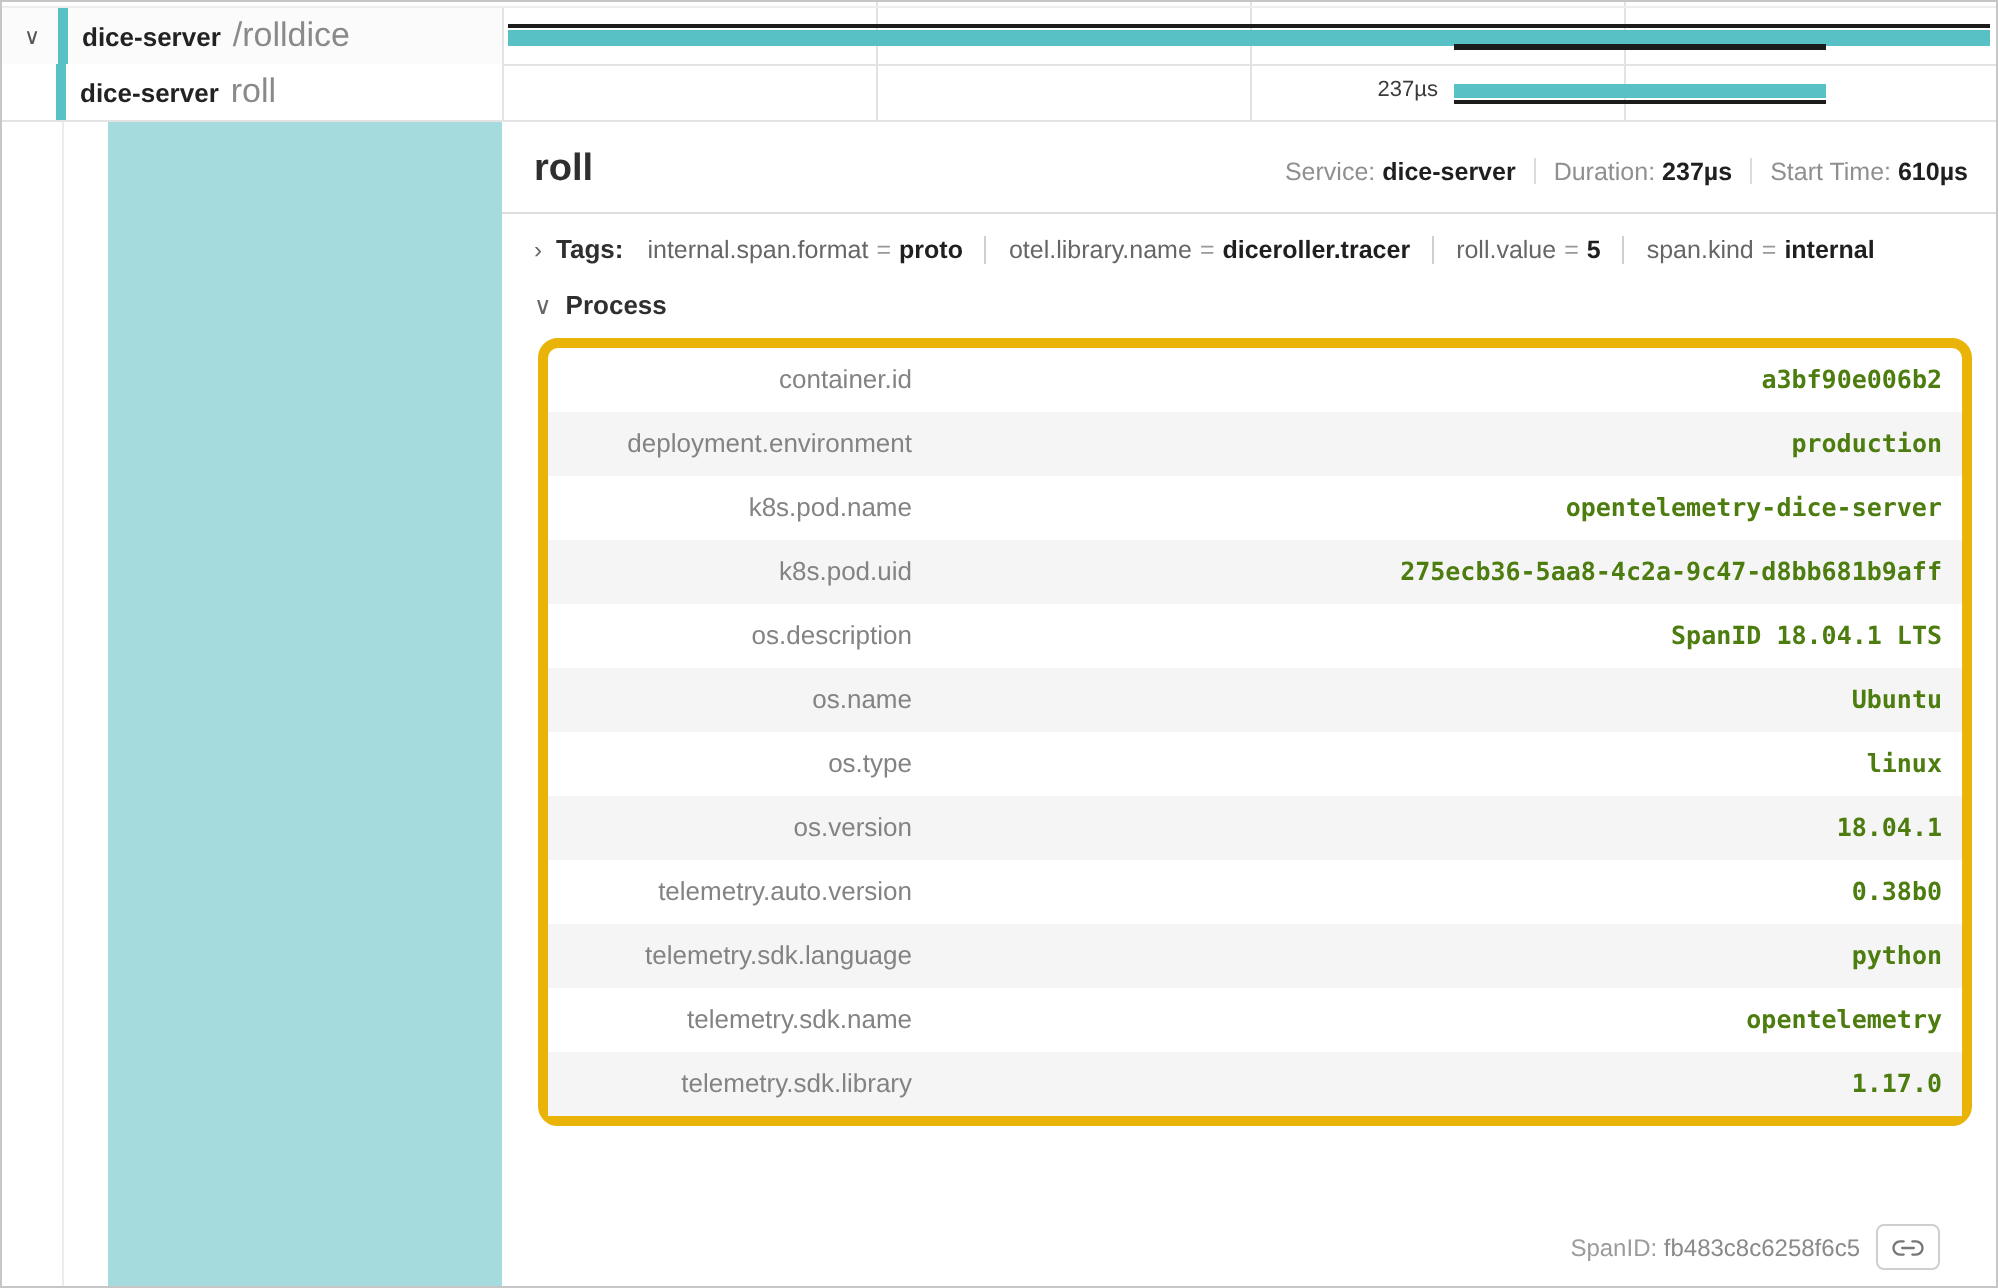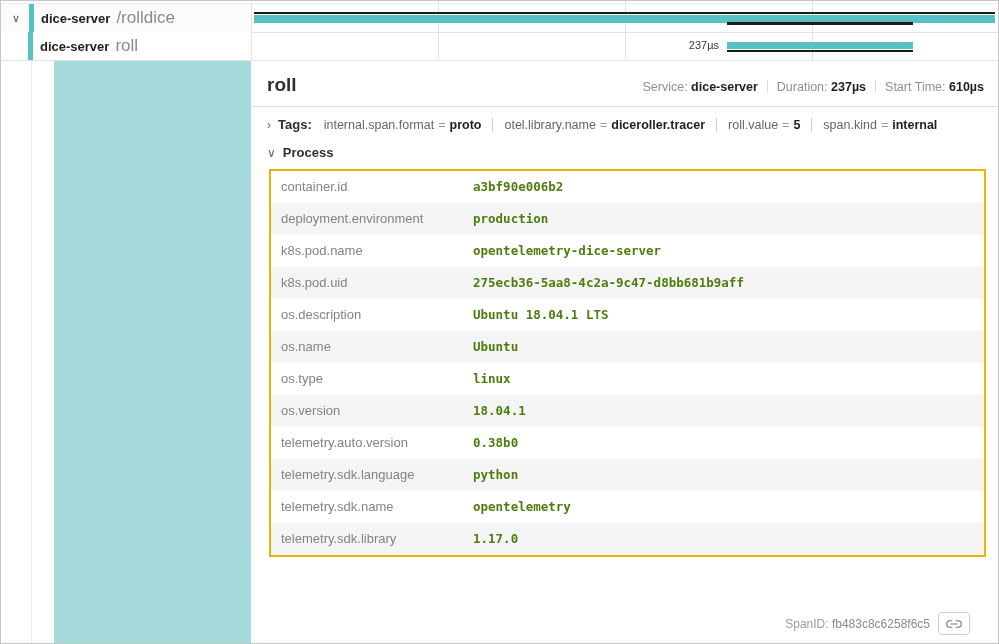--- a/index.html
+++ b/index.html
@@ -43,22 +43,22 @@
   .tags-row { margin-top:10px; display:flex; align-items:center; font-size:12.5px; cursor:pointer; }
   .chev-sm { color:#666; font-size:12px; margin-right:7px; }
   .tags-label { font-weight:700; font-size:13px; color:#2f2f2f; margin-right:12px; }
   .tag-item { display:flex; align-items:center; white-space:nowrap; }
   .tag-key { color:#666; }
   .tag-eq  { color:#999; margin:0 4px; }
   .tag-val { color:#1f1f1f; font-weight:700; }
   .tag-sep { width:1px; height:14px; background:#cfcfcf; margin:0 11px; }
   .process-h { margin-top:13px; display:flex; align-items:center; cursor:pointer; }
   .process-label { font-weight:700; font-size:13px; color:#2f2f2f; }
-  table.kv { margin-top:9px; margin-left:2px; width:717px; border:2px solid #eab308; border-radius:0;
-             border-collapse:separate; border-spacing:0; }
+  table.kv { margin-top:9px; margin-left:2px; width:717px; border:5px solid #eab308; border-radius:10px;
+             border-collapse:separate; border-spacing:0;text-align:right; }
   table.kv tr:nth-child(even) { background:#f5f5f5; }
   table.kv td { padding:8px 10px; line-height:16px; }
   td.k { width:172px; color:#838383; font-size:13px; }
   td.v { font-family:"DejaVu Sans Mono", monospace; font-size:12.5px; font-weight:700; color:#4d7c0f; }
   .dfooter { position:absolute; right:28px; bottom:8px; display:flex; align-items:center; }
   .spanid { font-size:12px; color:#9b9b9b; }
   .spanid b { color:#8a8a8a; font-weight:400; }
   .link-btn { margin-left:8px; width:30px; height:21px; border:1px solid #cfcfcf; border-radius:4px;
               display:flex; align-items:center; justify-content:center; background:#fff; cursor:pointer; }
 </style>
@@ -163,21 +163,21 @@
         <tr>
             <td class="k">k8s.pod.name</td>
             <td class="v">opentelemetry-dice-server</td>
           </tr>
         <tr>
             <td class="k">k8s.pod.uid</td>
             <td class="v">275ecb36-5aa8-4c2a-9c47-d8bb681b9aff</td>
           </tr>
         <tr>
             <td class="k">os.description</td>
-            <td class="v">Ubuntu 18.04.1 LTS</td>
+            <td class="v">SpanID 18.04.1 LTS</td>
           </tr>
         <tr>
             <td class="k">os.name</td>
             <td class="v">Ubuntu</td>
           </tr>
         <tr>
             <td class="k">os.type</td>
             <td class="v">linux</td>
           </tr>
         <tr>

